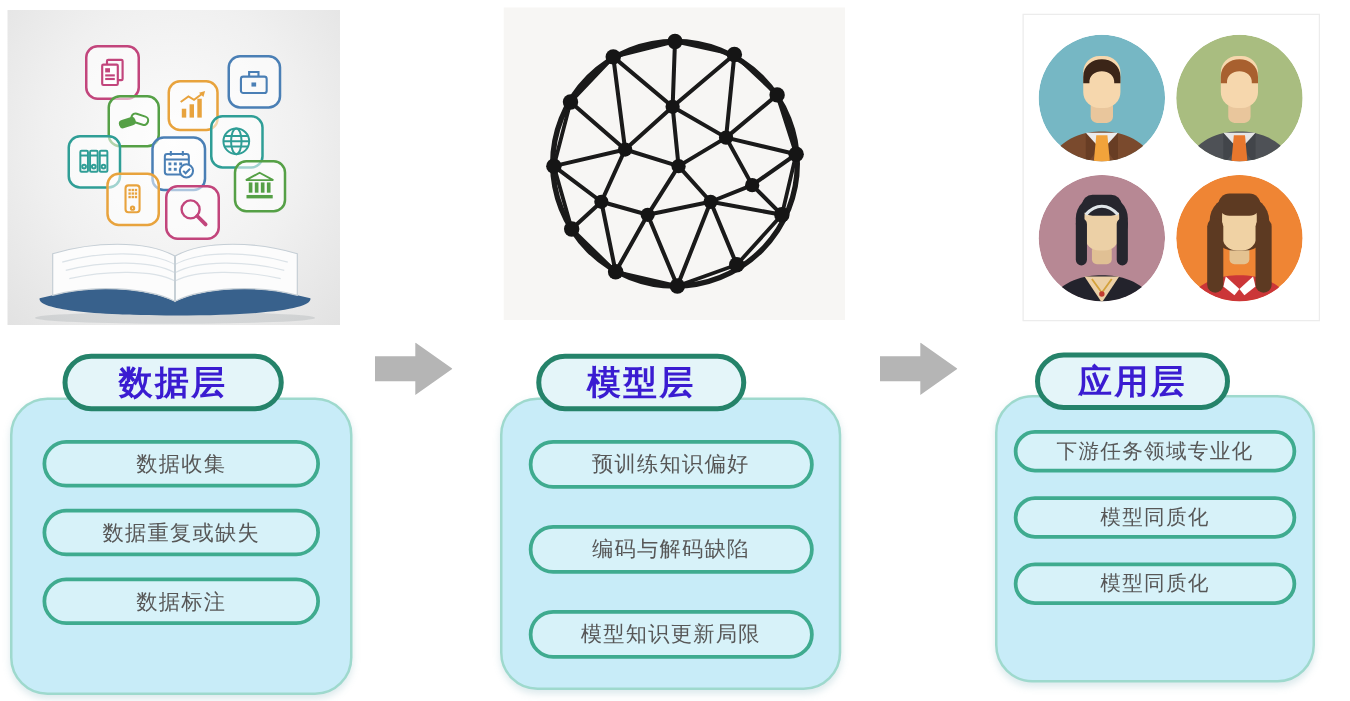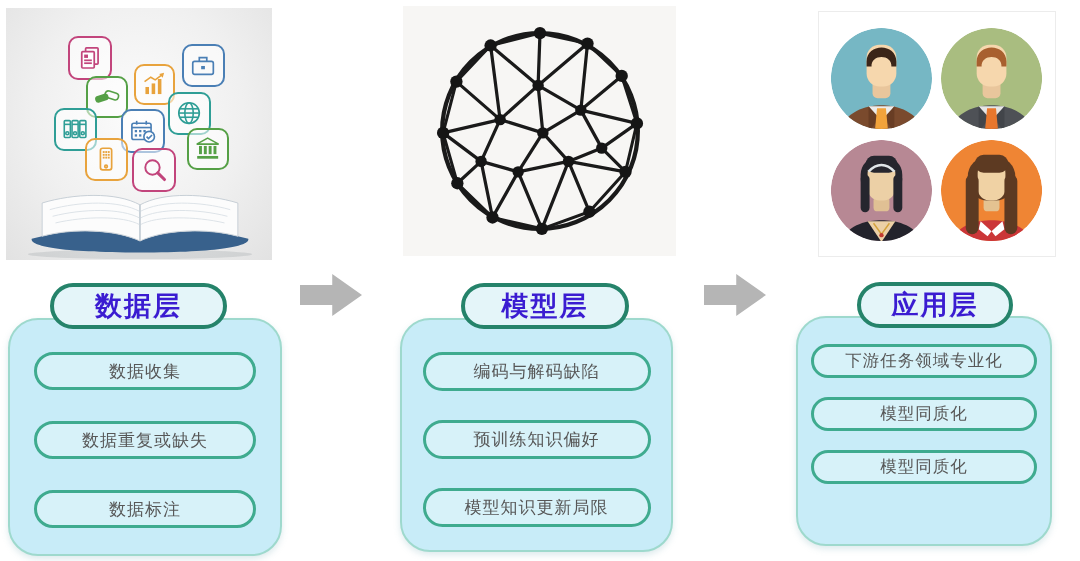--- a/index.html
+++ b/index.html
@@ -28,30 +28,30 @@
   }
   .illu-avatars svg{width:100%;height:100%;}
   
   .layer-pill{
     position:absolute;height:46px;border-radius:26px;box-sizing:border-box;
     background:#e4f5f9;border:4px solid #25836a;
     display:flex;align-items:center;justify-content:center;
     font-size:27px;font-weight:bold;color:#3a1cd1;letter-spacing:2px;z-index:3;
   }
   .pill-0{left:50px;top:283px;width:177px;}
-  .pill-1{left:461px;top:283px;width:168px;}
-  .pill-2{left:857px;top:282px;width:156px;}
+  .pill-1{left:429px;top:283px;width:168px;}
+  .pill-2{left:828px;top:282px;width:156px;}
   
   .panel{
     position:absolute;box-sizing:border-box;border-radius:30px;
     background:#c8ecf8;border:2px solid #9ed9cd;
     box-shadow:0 3px 6px rgba(120,170,185,0.25);
     display:flex;flex-direction:column;align-items:center;z-index:2;
   }
-  .panel-0{left:8px;top:318px;width:274px;height:238px;padding-top:32px;gap:31px;}
+  .panel-0{left:8px;top:318px;width:274px;height:238px;padding-top:32px;gap:17px;}
   .panel-1{left:400px;top:318px;width:273px;height:234px;padding-top:32px;gap:29px;}
   .panel-2{left:796px;top:316px;width:256px;height:230px;padding-top:26px;gap:19px;}
   .item{
     box-sizing:border-box;border-radius:20px;background:#d7f2f9;
     border:3px solid #3fab8f;color:#575757;
     display:flex;align-items:center;justify-content:center;
     font-size:17px;letter-spacing:1px;
   }
   .panel-0 .item{width:222px;height:38px;}
   .panel-1 .item{width:228px;height:39px;}
@@ -292,22 +292,22 @@
   <div class="layer-pill pill-0">数据层</div>
   <div class="layer-pill pill-1">模型层</div>
   <div class="layer-pill pill-2">应用层</div>
 
   <div class="panel panel-0">
     <div class="item">数据收集</div>
     <div class="item">数据重复或缺失</div>
     <div class="item">数据标注</div>
   </div>
   <div class="panel panel-1">
+    <div class="item">预训练知识偏好</div>
     <div class="item">编码与解码缺陷</div>
-    <div class="item">预训练知识偏好</div>
     <div class="item">模型知识更新局限</div>
   </div>
   <div class="panel panel-2">
     <div class="item">下游任务领域专业化</div>
     <div class="item">模型同质化</div>
     <div class="item">模型同质化</div>
   </div>
 
 </div>
 

